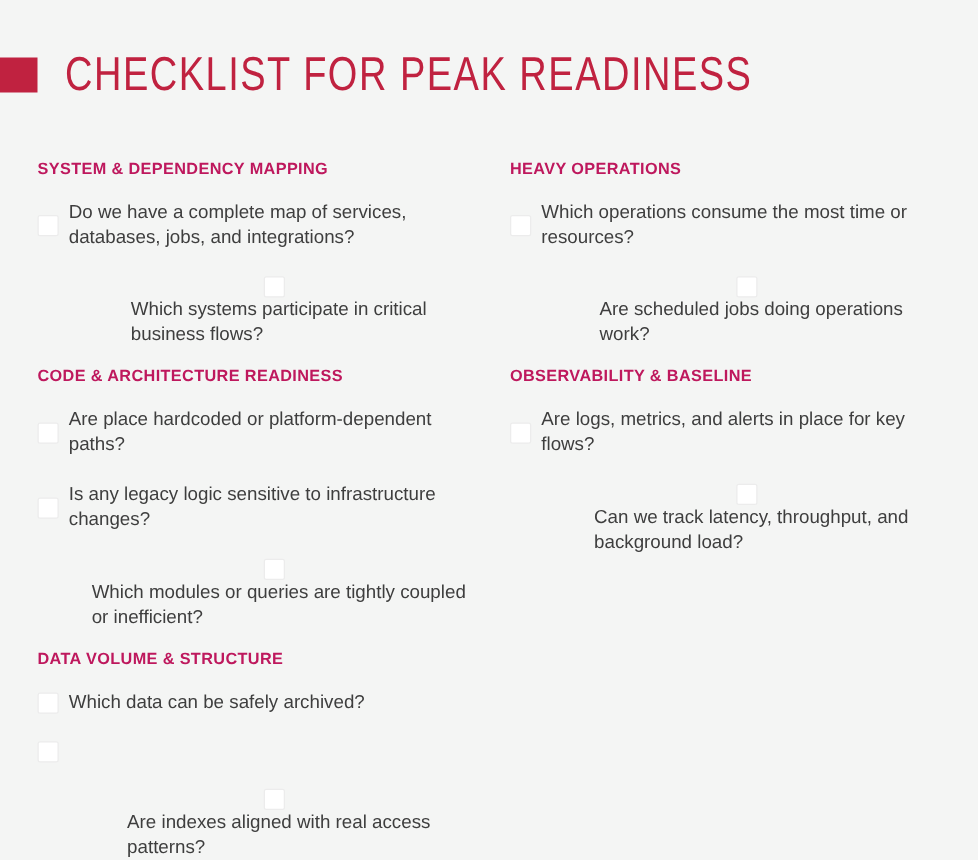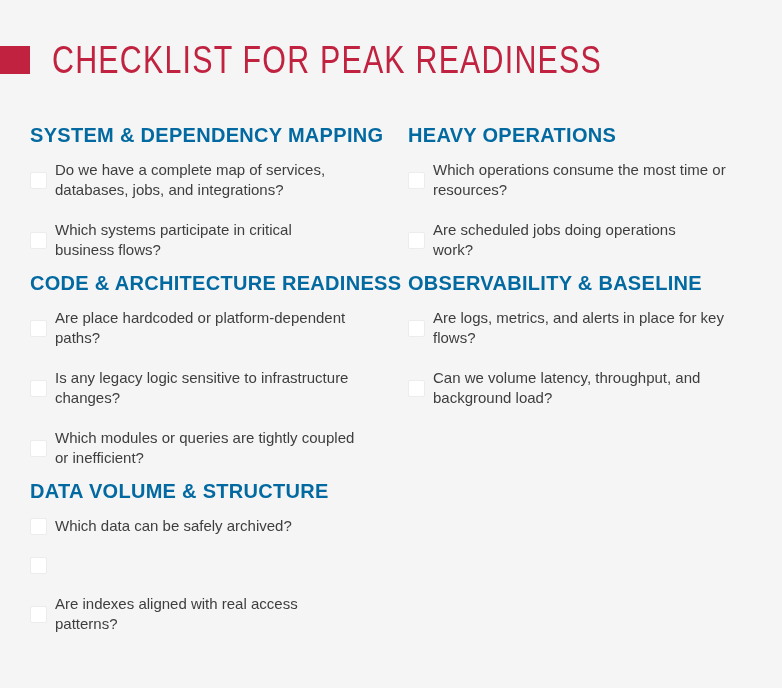--- a/index.html
+++ b/index.html
@@ -42,34 +42,34 @@
   .content {
     padding: 53px 0 0 30px;
     display: flex;
   }
   .column { width: 378px; flex-shrink: 0; }
 
   .section:not(:first-child) { margin-top: 15px; }
 
   .section-heading {
     margin: 0 0 17px 0;
-    font-size: 20px;
+    font-size: 13px;
     line-height: 16px;
     font-weight: 700;
     letter-spacing: 0.3px;
-    color: #0369a1;
+    color: #be185d;
     white-space: pre;
   }
 
   .check-item {
     display: flex;
     align-items: center;
     margin-bottom: 20px;
   }
-  .check-item:last-child { margin-bottom: 0; }
+  .check-item:last-child { margin-bottom: 0; flex-direction: column; }
 
   .checkbox {
     width: 17px;
     height: 17px;
     margin-top: 1px;
     background: #ffffff;
     border: 1px solid #ececec;
     border-radius: 2px;
     flex-shrink: 0;
     cursor: pointer;
@@ -164,20 +164,20 @@
 
     <div class="section">
       <h2 class="section-heading">OBSERVABILITY &amp; BASELINE</h2>
       <div class="check-item">
         <span class="checkbox"></span>
         <span class="item-text">Are logs, metrics, and alerts in place for key
 flows?</span>
       </div>
       <div class="check-item">
         <span class="checkbox"></span>
-        <span class="item-text">Can we volume latency, throughput, and
+        <span class="item-text">Can we track latency, throughput, and
 background load?</span>
       </div>
     </div>
 
   </div>
 
 </div>
 
 </body></html>

